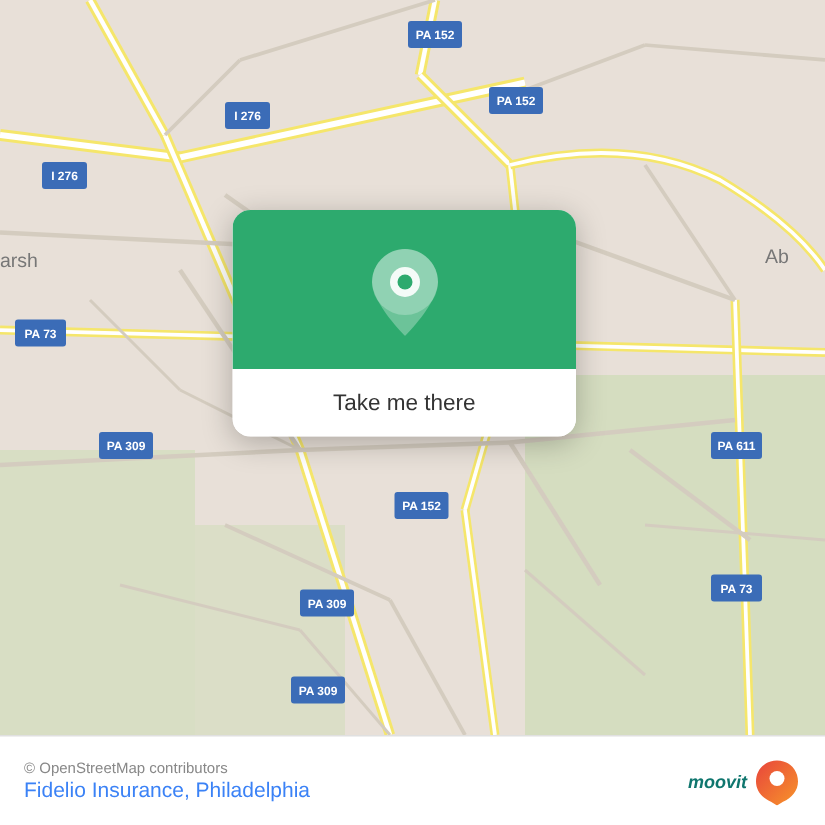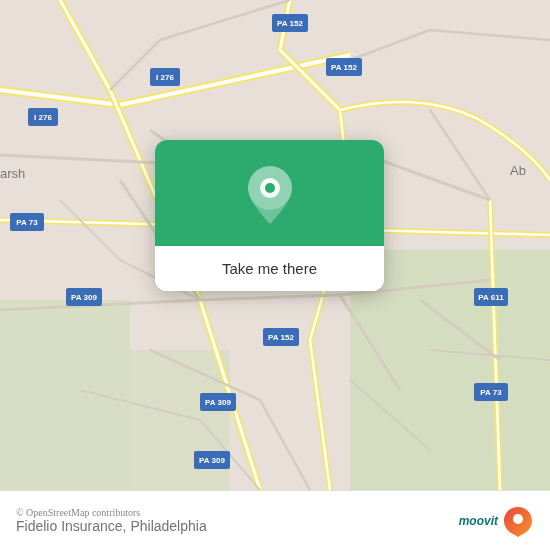--- a/index.html
+++ b/index.html
@@ -44,27 +44,26 @@
     }
 
     #location-info {
       display: flex;
       flex-direction: column;
     }
 
     #location-name {
       font-size: 14px;
       font-weight: 500;
-      color: #737373;
+      color: #3b82f6;
     }
 
     #osm-credit {
       font-size: 10px;
       color: #888;
-      font-family: Liberation Serif, serif;
     }
 
     
     #moovit-logo {
       display: flex;
       align-items: center;
       gap: 4px;
     }
 
     #moovit-text {

